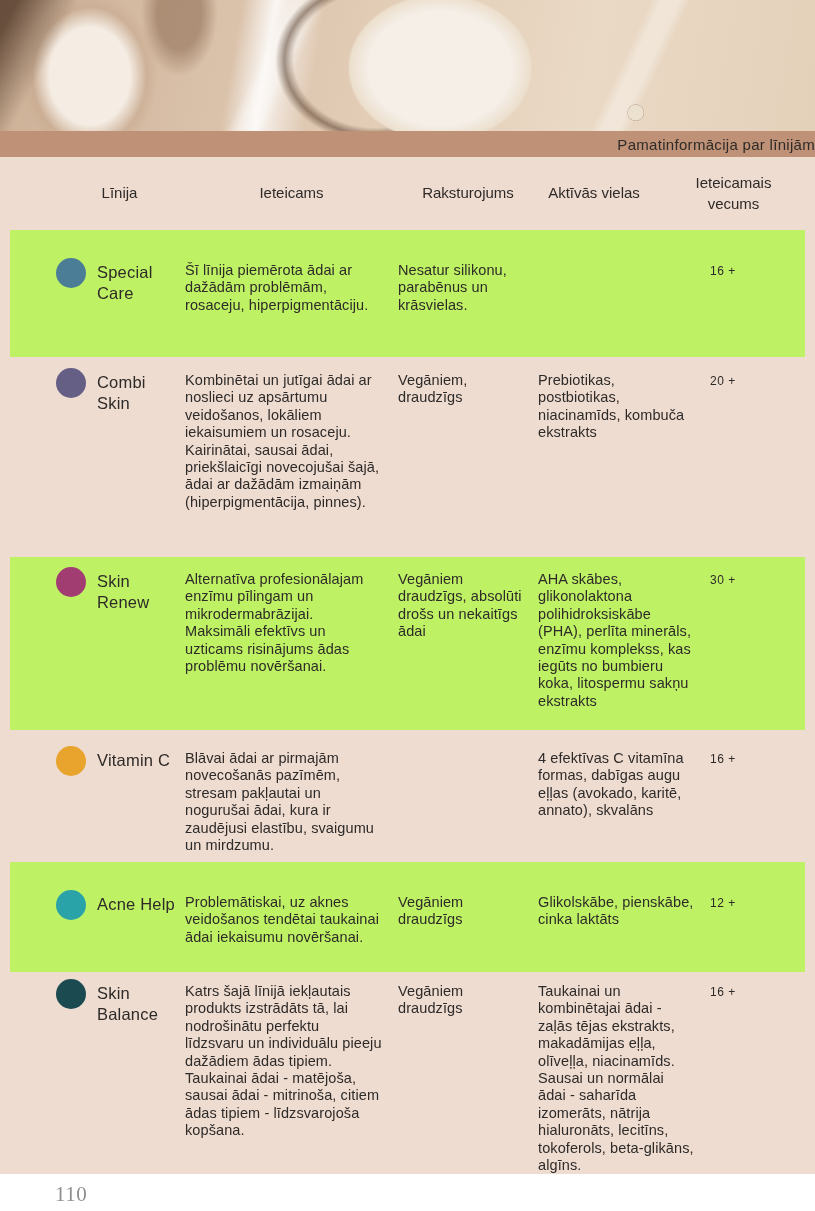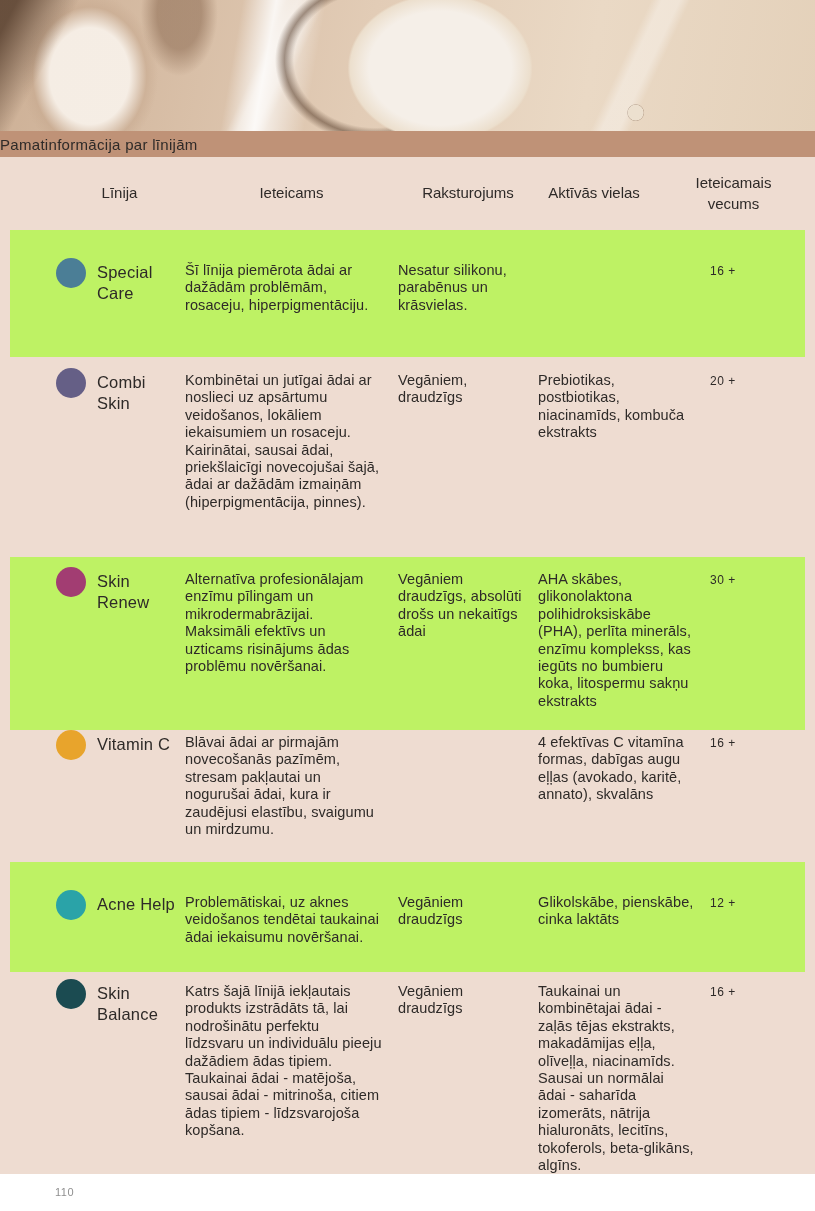--- a/index.html
+++ b/index.html
@@ -19,52 +19,52 @@
       linear-gradient(118deg, rgba(61,38,23,.7) 0 2%, rgba(61,38,23,0) 9%),
       radial-gradient(ellipse 95px 115px at 11% 58%, rgba(247,240,232,.95) 0 42%, rgba(196,166,140,.45) 60%, rgba(0,0,0,0) 72%),
       radial-gradient(ellipse 55px 90px at 22% 10%, rgba(120,85,60,.45) 0 40%, rgba(0,0,0,0) 70%),
       repeating-linear-gradient(115deg, rgba(255,255,255,0) 0 260px, rgba(255,255,255,.35) 270px 286px, rgba(255,255,255,0) 296px 330px),
       linear-gradient(100deg,#cdb096,#e2ccb6 45%,#ead9c5 72%,#e4d1ba);
   }
 
   
   .title-bar {
     height:26px; background:var(--brown,#bf9277);
-    display:flex; align-items:center; justify-content:flex-start;
+    display:flex; align-items:center; justify-content:flex-end;
     font-size:15px; letter-spacing:.3px;
   }
 
   
   .table-area { background:var(--pink,#eedcd1); padding:0 10px; }
   .grid5 { display:grid; grid-template-columns:175px 213px 140px 172px 95px; }
   .header-row { height:73px; align-items:center; }
   .hcell { text-align:center; font-size:15px; line-height:1.35; }
   .hcell-1 { transform:translateX(22px); }
   .hcell-4 { transform:translateX(-30px); }
   .hcell-5 { transform:translateX(-24px); }
 
   .row { align-items:start; }
   .row--white { background:#bef264; }
   .r1 { min-height:127px; padding-top:32px; }
   .r2 { min-height:200px; padding-top:15px; }
   .r3 { min-height:173px; padding-top:14px; }
-  .r4 { min-height:132px; padding-top:4px; }
+  .r4 { min-height:132px; padding-top:20px; }
   .r5 { min-height:110px; padding-top:32px; }
   .r6 { min-height:200px; padding-top:11px; }
 
   .cell { padding-right:16px; }
   .cell-text { font-size:14.5px; line-height:1.2; letter-spacing:.1px; }
   .cell-line { display:flex; gap:11px; padding-left:46px; padding-right:6px; }
   .dot { width:30px; height:30px; border-radius:50%; flex:none; margin-top:-4px; }
   .line-name { font-size:16.5px; font-weight:500; line-height:1.3; letter-spacing:.2px; }
   .cell-age { font-size:12px; letter-spacing:.5px; padding-top:2px; }
 
   
   .footer { height:58px; background:#fff; padding:8px 0 0 55px; }
-  .page-number { font-size:11px; color:var(--pagenum,#8f8f8f); letter-spacing:.5px; }
+  .page-number { font-size:21px; color:var(--pagenum,#8f8f8f); letter-spacing:.5px;font-family:Liberation Serif, serif; }
 </style>
 </head>
 <body>
 
 <div class="page">
 
   <div class="hero"></div>
 
   <div class="title-bar" style="background-color: rgb(191, 146, 119);">
     <span>Pamatinformācija par līnijām</span>

